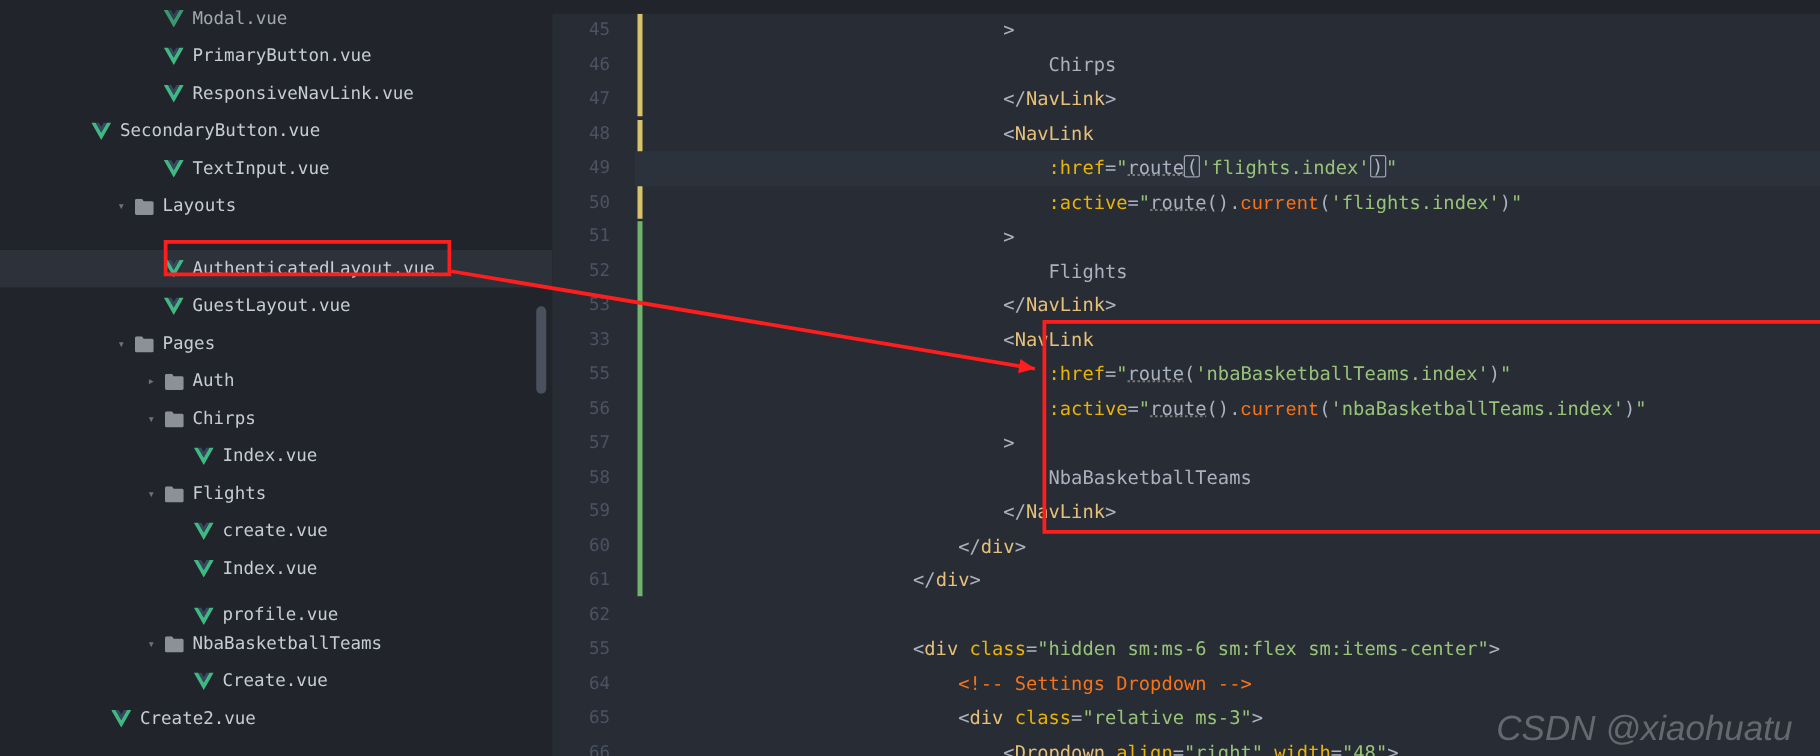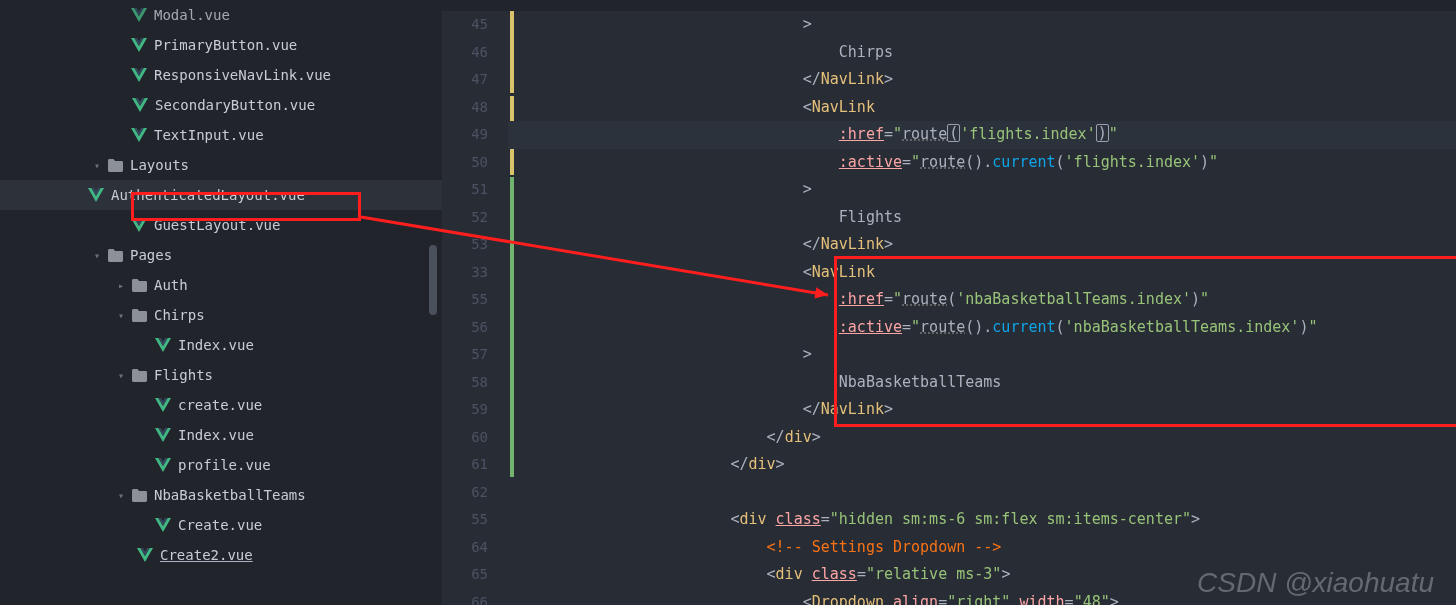--- a/index.html
+++ b/index.html
@@ -113,25 +113,25 @@
     position: absolute;
     left: 111px;
     top: 117px;
     color: #e5c07b;
     font-size: 15px;
   }
 
   
   .c-tag   { color: #e5c07b; }
   .c-punct { color: #abb2bf; }
-  .c-attr  { color: #fca5a5; text-decoration: underline; }
+  .c-attr  { color: #eab308; }
   .c-str   { color: #98c379; }
   .c-fn    { color: #abb2bf; }
   .c-ul    { text-decoration: underline; text-decoration-style: dotted; text-decoration-color: #777; }
-  .c-call  { color: #0ea5e9; }
+  .c-call  { color: #f97316; font-family: Liberation Mono, monospace; }
   .c-txt   { color: #abb2bf; }
   .c-cmt   { color: #f97316; }
 
   .redbox-code {
     position: absolute;
     border: 3px solid #ff1e1e;
     pointer-events: none;
   }
   .arrow-svg {
     position: absolute;
@@ -189,21 +189,21 @@
         <div class="tree-row" style="padding-left: 114px;">
           <span class="chev"></span>
           <span class="icon">
             <svg width="16" height="14" viewBox="0 0 16 14">
               <path d="M0 0 L8 14 L16 0 L12.6 0 L8 8 L3.4 0 Z" fill="#41b883"></path>
               <path d="M3.4 0 L8 8 L12.6 0 L10.1 0 L8 3.6 L5.9 0 Z" fill="#35495e"></path>
             </svg>
           </span>
           <span class="label vue">ResponsiveNavLink.vue</span>
         </div>
-        <div class="tree-row" style="padding-left: 115px;">
+        <div class="tree-row" style="padding-left: 56px;">
           <span class="chev"></span>
           <span class="icon">
             <svg width="16" height="14" viewBox="0 0 16 14">
               <path d="M0 0 L8 14 L16 0 L12.6 0 L8 8 L3.4 0 Z" fill="#41b883"></path>
               <path d="M3.4 0 L8 8 L12.6 0 L10.1 0 L8 3.6 L5.9 0 Z" fill="#35495e"></path>
             </svg>
           </span>
           <span class="label vue">SecondaryButton.vue</span>
         </div>
         <div class="tree-row" style="padding-left: 114px;">
@@ -218,21 +218,21 @@
         </div>
         <div class="tree-row" style="padding-left: 90px;">
           <span class="chev">▾</span>
           <span class="icon">
             <svg width="15" height="13" viewBox="0 0 15 13">
               <path d="M0 1.5 C0 .7 .6 0 1.4 0 L5.5 0 L7 2 L13.6 2 C14.4 2 15 2.6 15 3.4 L15 11.6 C15 12.4 14.4 13 13.6 13 L1.4 13 C.6 13 0 12.4 0 11.6 Z" fill="#8c9199"></path>
             </svg>
           </span>
           <span class="label">Layouts</span>
         </div>
-        <div class="tree-row selected" style="padding-left: 71px;">
+        <div class="tree-row selected" style="padding-left: 114px; margin-top: 20px;">
           <span class="chev"></span>
           <span class="icon">
             <svg width="16" height="14" viewBox="0 0 16 14">
               <path d="M0 0 L8 14 L16 0 L12.6 0 L8 8 L3.4 0 Z" fill="#41b883"></path>
               <path d="M3.4 0 L8 8 L12.6 0 L10.1 0 L8 3.6 L5.9 0 Z" fill="#35495e"></path>
             </svg>
           </span>
           <span class="label vue">AuthenticatedLayout.vue</span>
         </div>
         <div class="tree-row" style="padding-left: 114px;">
@@ -304,50 +304,50 @@
         <div class="tree-row" style="padding-left: 138px;">
           <span class="chev"></span>
           <span class="icon">
             <svg width="16" height="14" viewBox="0 0 16 14">
               <path d="M0 0 L8 14 L16 0 L12.6 0 L8 8 L3.4 0 Z" fill="#41b883"></path>
               <path d="M3.4 0 L8 8 L12.6 0 L10.1 0 L8 3.6 L5.9 0 Z" fill="#35495e"></path>
             </svg>
           </span>
           <span class="label vue">Index.vue</span>
         </div>
+        <div class="tree-row" style="padding-left: 138px; align-items: flex-end;">
+          <span class="chev"></span>
+          <span class="icon">
+            <svg width="16" height="14" viewBox="0 0 16 14">
+              <path d="M0 0 L8 14 L16 0 L12.6 0 L8 8 L3.4 0 Z" fill="#41b883"></path>
+              <path d="M3.4 0 L8 8 L12.6 0 L10.1 0 L8 3.6 L5.9 0 Z" fill="#35495e"></path>
+            </svg>
+          </span>
+          <span class="label vue">profile.vue</span>
+        </div>
+        <div class="tree-row" style="padding-left: 114px;">
+          <span class="chev">▾</span>
+          <span class="icon">
+            <svg width="15" height="13" viewBox="0 0 15 13">
+              <path d="M0 1.5 C0 .7 .6 0 1.4 0 L5.5 0 L7 2 L13.6 2 C14.4 2 15 2.6 15 3.4 L15 11.6 C15 12.4 14.4 13 13.6 13 L1.4 13 C.6 13 0 12.4 0 11.6 Z" fill="#8c9199"></path>
+            </svg>
+          </span>
+          <span class="label">NbaBasketballTeams</span>
+        </div>
         <div class="tree-row" style="padding-left: 138px;">
           <span class="chev"></span>
           <span class="icon">
             <svg width="16" height="14" viewBox="0 0 16 14">
               <path d="M0 0 L8 14 L16 0 L12.6 0 L8 8 L3.4 0 Z" fill="#41b883"></path>
               <path d="M3.4 0 L8 8 L12.6 0 L10.1 0 L8 3.6 L5.9 0 Z" fill="#35495e"></path>
             </svg>
           </span>
-          <span class="label vue">profile.vue</span>
-        </div>
-        <div class="tree-row" style="padding-left: 114px;">
-          <span class="chev">▾</span>
-          <span class="icon">
-            <svg width="15" height="13" viewBox="0 0 15 13">
-              <path d="M0 1.5 C0 .7 .6 0 1.4 0 L5.5 0 L7 2 L13.6 2 C14.4 2 15 2.6 15 3.4 L15 11.6 C15 12.4 14.4 13 13.6 13 L1.4 13 C.6 13 0 12.4 0 11.6 Z" fill="#8c9199"></path>
-            </svg>
-          </span>
-          <span class="label">NbaBasketballTeams</span>
-        </div>
-        <div class="tree-row" style="padding-left: 138px;">
-          <span class="chev"></span>
-          <span class="icon">
-            <svg width="16" height="14" viewBox="0 0 16 14">
-              <path d="M0 0 L8 14 L16 0 L12.6 0 L8 8 L3.4 0 Z" fill="#41b883"></path>
-              <path d="M3.4 0 L8 8 L12.6 0 L10.1 0 L8 3.6 L5.9 0 Z" fill="#35495e"></path>
-            </svg>
-          </span>
           <span class="label vue">Create.vue</span>
         </div>
-        <div class="tree-row" style="padding-left: 120px; text-decoration: underline;">
+        <div class="tree-row" style="padding-left: 72px;">
           <span class="chev"></span>
           <span class="icon">
             <svg width="16" height="14" viewBox="0 0 16 14">
               <path d="M0 0 L8 14 L16 0 L12.6 0 L8 8 L3.4 0 Z" fill="#41b883"></path>
               <path d="M3.4 0 L8 8 L12.6 0 L10.1 0 L8 3.6 L5.9 0 Z" fill="#35495e"></path>
             </svg>
           </span>
           <span class="label vue">Create2.vue</span>
         </div>
         <div class="tree-row" style="padding-left: 138px;">

